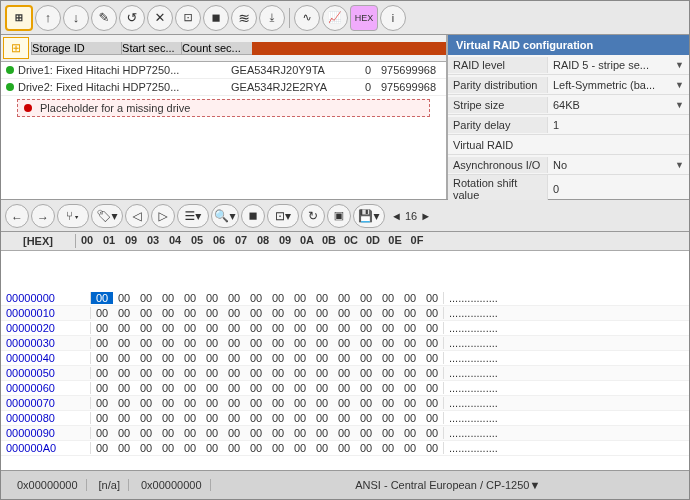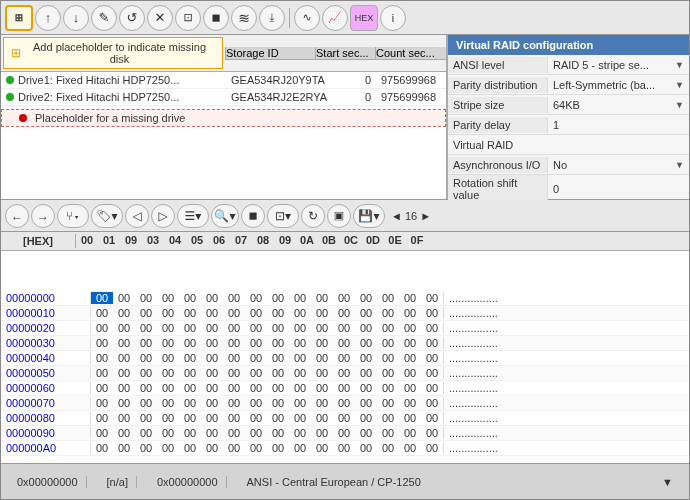--- a/index.html
+++ b/index.html
@@ -54,21 +54,21 @@
     .hex-rows { flex: 1; overflow: hidden; }
     .hex-row { display: flex; align-items: center; height: 15px; border-bottom: 1px solid #f0f0f0; }
     .hex-row:nth-child(even) { background: #fafafa; }
     .hex-offset { width: 90px; padding: 0 5px; color: #0000cc; font-size: 11px; text-align: left; border-right: 1px solid #ddd; }
     .hex-bytes { display: flex; }
     .hex-byte { width: 22px; text-align: center; color: #333; font-size: 11px; }
     .hex-byte.selected { background: #0066cc; color: white; }
     .hex-ascii { width: 130px; padding: 0 5px; color: #333; font-size: 11px; border-left: 1px solid #ddd; letter-spacing: 0; }
     
     
-    .status-bar { background: #d4d4d4; border-top: 1px solid #999; padding: 2px 8px; display: flex; align-items: center; gap: 12px; height: 36px; font-size: 11px; color: #333; }
+    .status-bar { background: #d4d4d4; border-top: 1px solid #999; padding: 2px 8px; display: flex; align-items: center; gap: 4px; height: 29px; font-size: 11px; color: #333; }
     .status-section { padding: 0 8px; border-right: 1px solid #aaa; }
     .status-section:last-child { border-right: none; flex: 1; display: flex; align-items: center; justify-content: space-between; }
     
     .sep { width: 1px; height: 20px; background: #aaa; margin: 0 2px; }
   </style>
 </head>
 <body>
 
 <div class="main-container">
 
@@ -89,21 +89,20 @@
     <button class="toolbar-btn hex">HEX</button>
     <button class="toolbar-btn" style="font-size:11px;">ℹ</button>
   </div>
 
   <div class="middle-section" style="height: 165px;">
 
     <div class="disk-list">
       <div style="display:flex; align-items:center; border-bottom:1px solid #aaa; background:#f0f0f0;">
         <button class="add-placeholder-btn">
           <span style="font-size:12px; color:#e8a000;">⊞</span>
-          <span>Add placeholder to indicate missing disk</span>
         </button>
         <div style="flex:1; display:flex; background:#c2410c; border-left:1px solid #aaa;">
           <div class="disk-list-header" style="width:90px; border-right:1px solid #aaa;">
               <span>Storage ID</span>
             </div>
           <div class="disk-list-header" style="width:60px; border-right:1px solid #aaa;">
               <span>Start sec...</span>
             </div>
           <div class="disk-list-header" style="width:70px;">
               <span>Count sec...</span>
@@ -120,32 +119,32 @@
       </div>
 
       <div class="disk-row">
         <div class="disk-dot green"></div>
         <div class="disk-name">Drive2: Fixed Hitachi HDP7250...</div>
         <div class="disk-id">GEA534RJ2E2RYA</div>
         <div class="disk-start">0</div>
         <div class="disk-count">975699968</div>
       </div>
 
-      <div class="placeholder-row" style="display:flex; align-items:center; gap:4px; margin:3px 0; padding:2px 17px; background:#fff0f0; border:1px dashed #cc6666;">
+      <div class="placeholder-row" style="display:flex; align-items:center; gap:4px; margin:3px 16px; padding:2px 6px; background:#fff0f0; border:1px dashed #cc6666;">
         <div class="disk-dot red"></div>
         <span style="color:#333;">Placeholder for a missing drive</span>
       </div>
     </div>
 
     <div class="raid-config">
       <div class="raid-config-header">
         <span>Virtual RAID configuration</span>
       </div>
       <div class="raid-config-row">
-        <div class="raid-config-label">ANSI level</div>
+        <div class="raid-config-label">RAID level</div>
         <div class="raid-config-value">
           <span>RAID 5 - stripe se...</span>
           <span class="dropdown-arrow">▼</span>
         </div>
       </div>
       <div class="raid-config-row">
         <div class="raid-config-label">Parity distribution</div>
         <div class="raid-config-value">
           <span>Left-Symmetric (ba...</span>
           <span class="dropdown-arrow">▼</span>
@@ -480,18 +479,18 @@
   <div class="status-bar">
     <div class="status-section">
       <span>0x00000000</span>
     </div>
     <div class="status-section">
       <span>[n/a]</span>
     </div>
     <div class="status-section">
       <span>0x00000000</span>
     </div>
-    <div class="status-section" style="flex:1; display:flex; align-items:center; justify-content:space-between; border-right:none;">
+    <div class="status-section" style="flex:1; display:flex; align-items:center; justify-content:center; border-right:none;">
       <span>ANSI - Central European / CP-1250</span>
       <span style="cursor:pointer;">▼</span>
     </div>
   </div>
 </div>
 
 </body></html>

